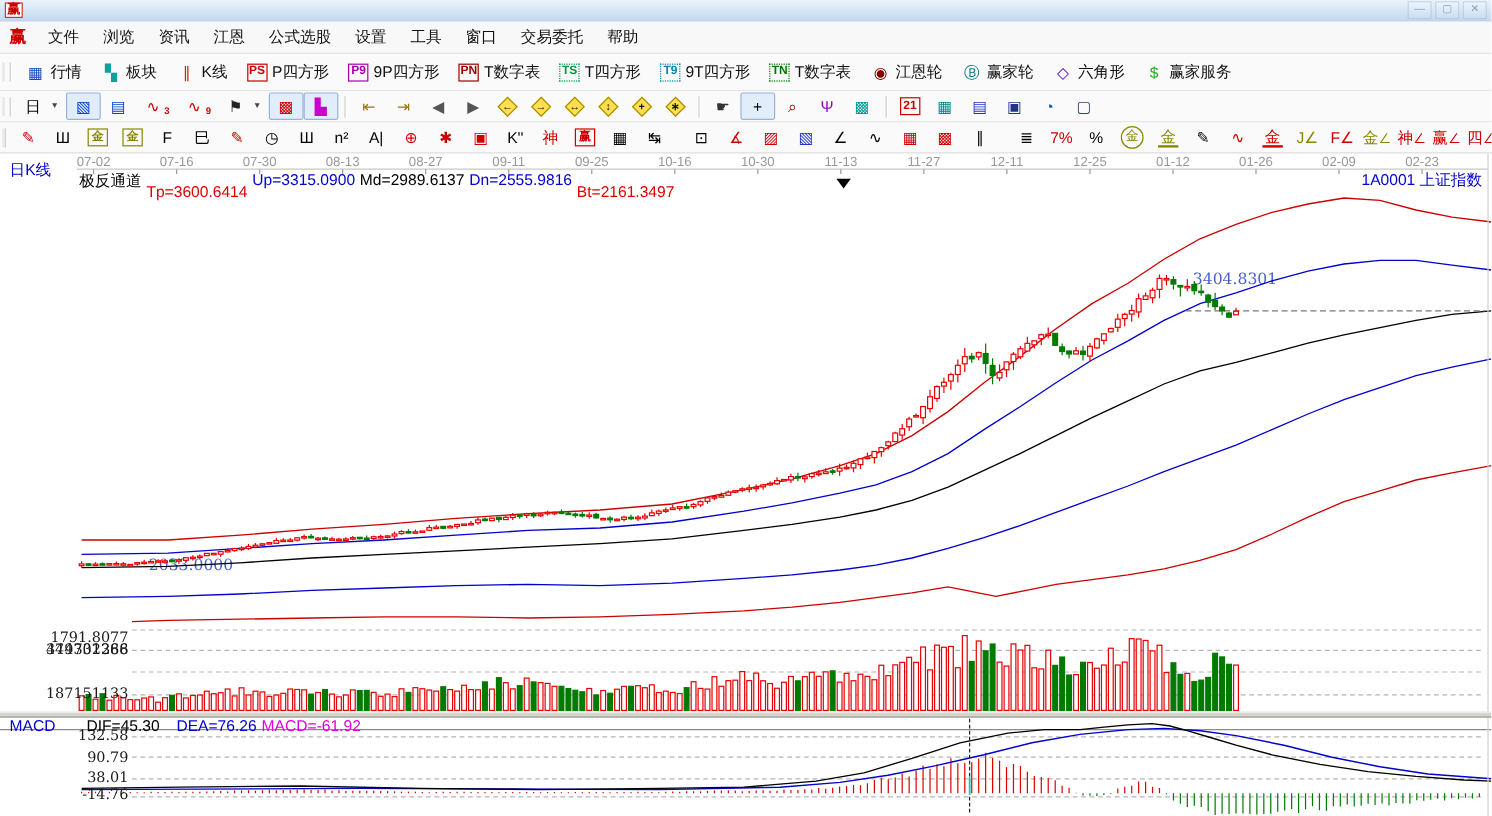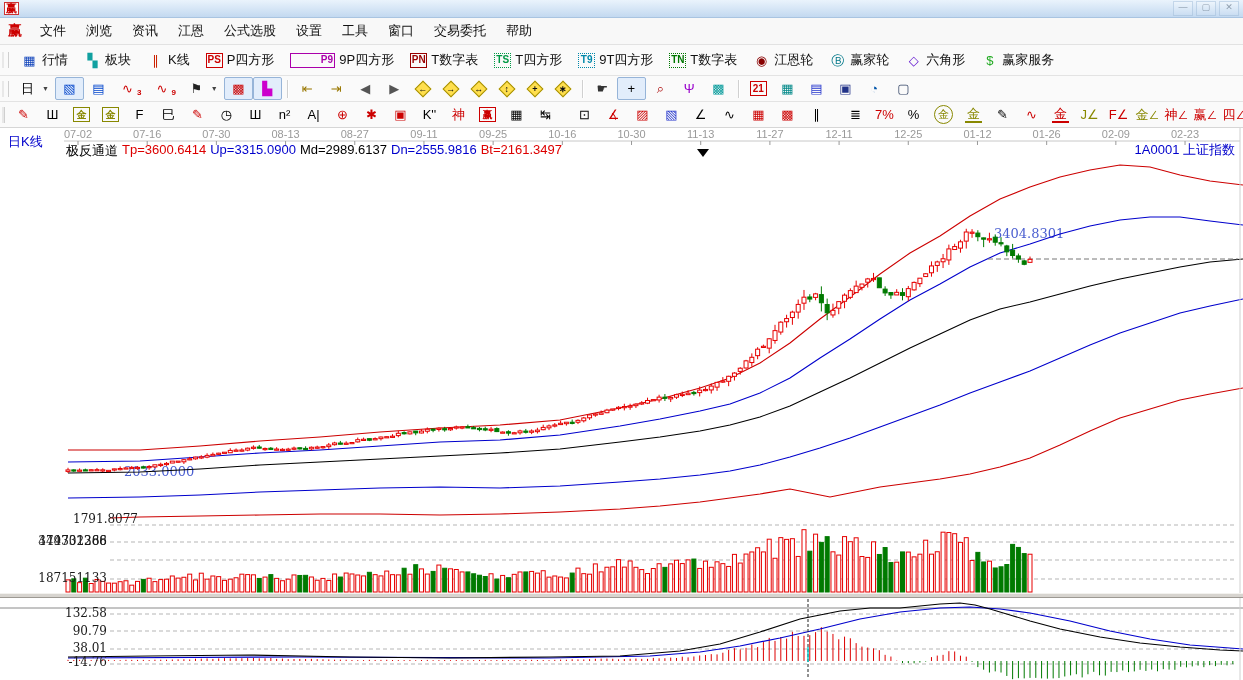--- a/index.html
+++ b/index.html
@@ -48,21 +48,21 @@
                background:#ffdf4d;border:1px solid #a38d00;}
   .dag{position:absolute;inset:0;display:flex;align-items:center;justify-content:center;
        font-size:9px;font-weight:bold;color:#111;}
 
   
   .chart{position:relative;width:1243px;height:553px;background:#fff;overflow:hidden;}
   .chart svg{position:absolute;left:0;top:0;z-index:2;}
   .ov{position:absolute;z-index:3;}
   .panel-label{left:8px;top:5px;color:#0000cc;font-size:13px;}
   .ind-row{left:66px;top:14px;display:flex;gap:4px;font-size:13px;}
-  .c-red{color:#dd0000;} .c-blue{color:#0000cc;} .c-black{color:#000;} .c-mag{color:#dd00dd;}
+  .c-red{color:#dd0000;margin-top:10px;} .c-blue{color:#0000cc;} .c-black{color:#000;} .c-mag{color:#dd00dd;}
   .symbol-label{right:8px;top:13px;color:#0000cc;font-size:13px;}
   .scale{position:absolute;left:0;width:107px;text-align:right;font-size:12px;line-height:13px;
          font-family:"DejaVu Serif",serif;color:#1a1a1a;z-index:3;}
   .blue-label{position:absolute;color:#4a5ed0;font-size:13px;font-family:"DejaVu Serif",serif;z-index:1;}
   .macd-divider{position:absolute;left:0;top:465px;width:1243px;height:5px;background:#d7d4cf;
                 border-top:1px solid #f3f2ef;border-bottom:1px solid #9d9993;box-sizing:border-box;z-index:3;}
   .macd-header{left:8px;top:469px;display:flex;font-size:13px;z-index:4;}
   .macd-header span{margin-right:0;}
 </style>
 </head>
@@ -105,21 +105,21 @@
       </span>
       <span class="tbtn">
         <span class="tico" style="color: rgb(204, 34, 0);">∥</span>
         <span class="tlabel">K线</span>
       </span>
       <span class="tbtn">
         <span class="tico box" style="color: rgb(204, 0, 0);">PS</span>
         <span class="tlabel">P四方形</span>
       </span>
       <span class="tbtn">
-        <span class="tico box" style="color: rgb(170, 0, 170); padding-left: 28px;">P9</span>
+        <span class="tico box" style="color: rgb(170, 0, 170);">P9</span>
         <span class="tlabel">9P四方形</span>
       </span>
       <span class="tbtn">
         <span class="tico box" style="color: rgb(153, 0, 0);">PN</span>
         <span class="tlabel">T数字表</span>
       </span>
       <span class="tbtn">
         <span class="tico box dotted" style="color: rgb(0, 153, 68);">TS</span>
         <span class="tlabel">T四方形</span>
       </span>
@@ -1160,26 +1160,32 @@
     <div class="ov ind-row">
       <span class="c-black">极反通道</span>
       <span class="c-red">Tp=3600.6414</span>
       <span class="c-blue">Up=3315.0900</span>
       <span class="c-black">Md=2989.6137</span>
       <span class="c-blue">Dn=2555.9816</span>
       <span class="c-red">Bt=2161.3497</span>
     </div>
     <div class="ov symbol-label">1A0001  上证指数</div>
 
-    <div class="scale" style="top:385px;padding-left:31px;">1791.8077</div>
+    <div class="scale" style="top:397px;">1791.8077</div>
     <div class="scale" style="top:407px;">449731388</div>
     <div class="scale" style="top:407px;">374302266</div>
     <div class="scale" style="top:444px;">187151133</div>
 
     <div class="macd-divider"></div>
 
+    <div class="ov macd-header">
+      <span class="c-blue" style="width:64px;">MACD</span>
+      <span class="c-black" style="width:75px;">DIF=45.30</span>
+      <span class="c-blue" style="width:71px;">DEA=76.26</span>
+      <span class="c-mag">MACD=-61.92</span>
+    </div>
 
     <div class="scale" style="top:479px;">132.58</div>
     <div class="scale" style="top:497px;">90.79</div>
     <div class="scale" style="top:514px;">38.01</div>
     <div class="scale" style="top:528px;">-14.76</div>
   </div>
 </div>
 
 </body></html>

